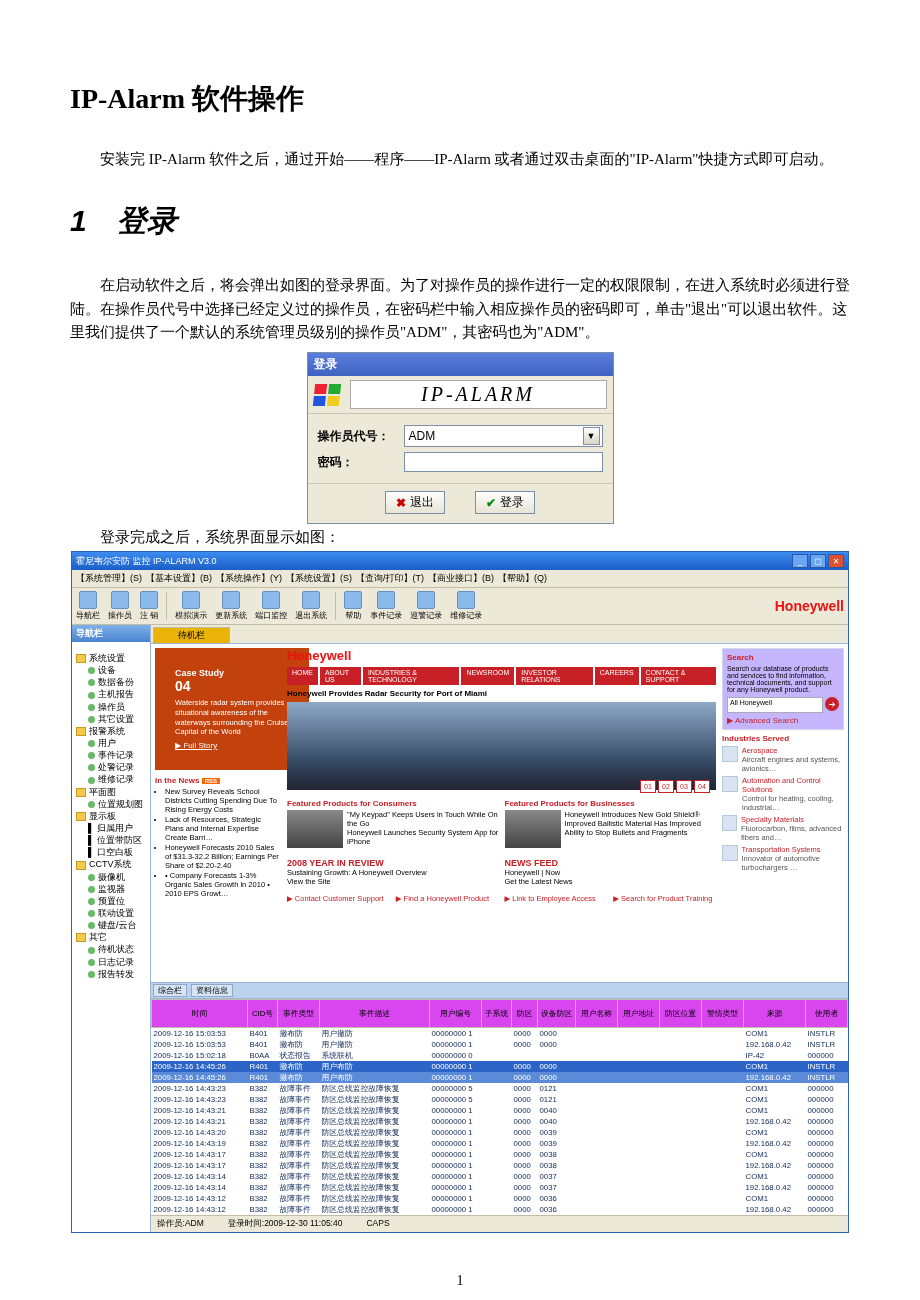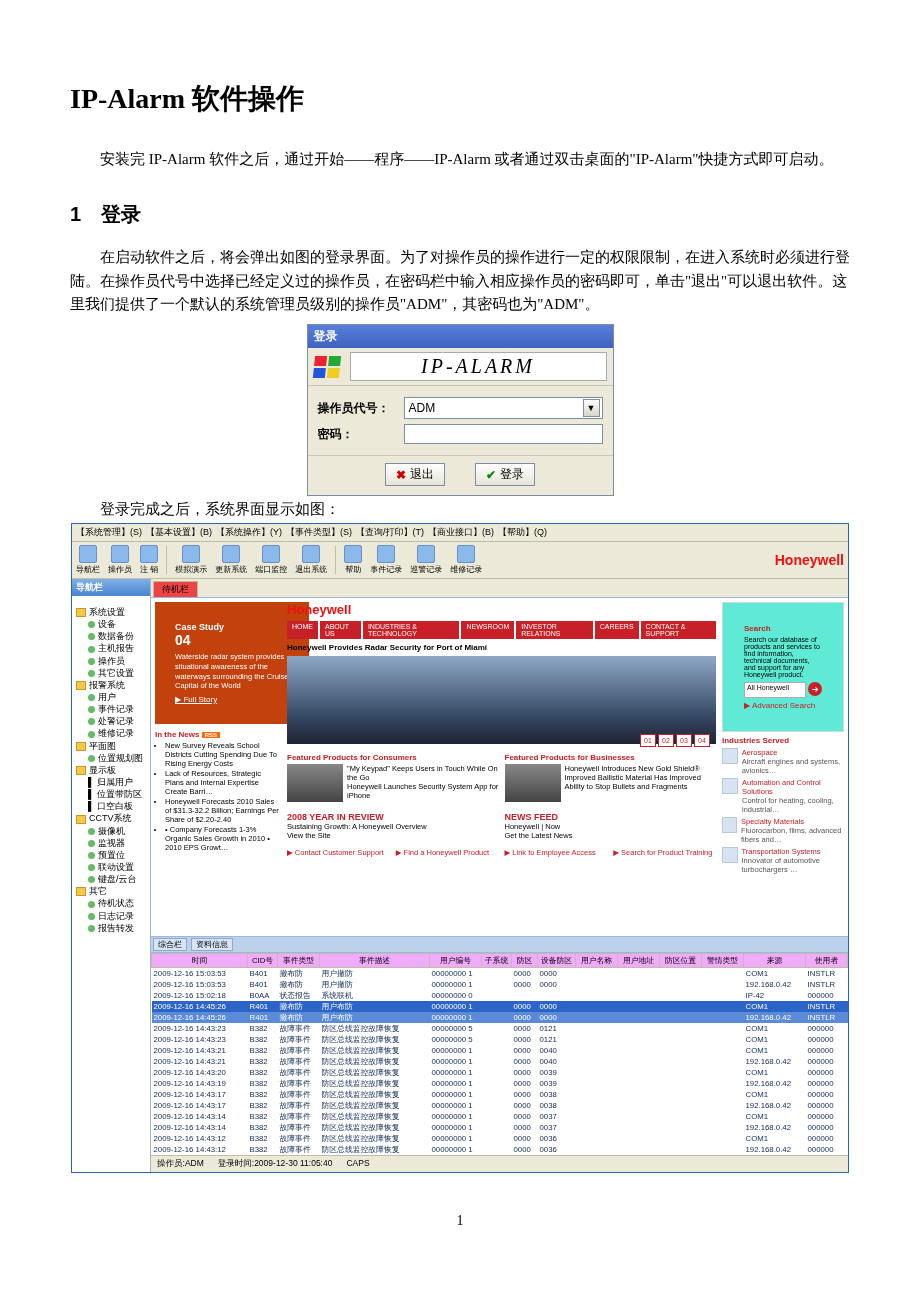--- a/index.html
+++ b/index.html
@@ -23,23 +23,24 @@
     margin: 20px 0 30px 0;
   }
   p.body {
     font-size: 15px;
     line-height: 1.55;
     text-indent: 2em;
     margin: 8px 0;
   }
   h2.section {
     font-family: Arial, "SimHei", sans-serif;
-    font-size: 20px;
+    font-size: 30px;
     font-weight: bold;
-    margin: 30px 0 18px 0;
+    margin: 30px 0 32px 0;
+    font-style: italic;
   }
   
   .login-wrap {
     display: flex;
     justify-content: center;
     margin: 8px 0 4px 0;
   }
   .login-dialog {
     width: 305px;
     border: 1px solid #7b8ea6;
@@ -116,57 +117,57 @@
   .app-body{display:flex;align-items:stretch;}
   .sidebar{width:130px;background:#fff;border-right:1px solid #9cb7d8;display:flex;flex-direction:column;}
   .side-title{background:linear-gradient(#7fb0e8,#4a84cf);color:#fff;font-size:9px;padding:2px 4px;font-weight:bold;}
   .tree{font-size:9px;padding:10px 2px;line-height:1.35;overflow:hidden;}
   .tree .d0{padding-left:2px;} .tree .d1{padding-left:14px;}
   .tree .open::before{content:"▾ ";color:#888;font-size:7px;}
   .tree .ico-y::before{content:"";display:inline-block;width:8px;height:7px;background:#f4c94b;margin-right:3px;border:1px solid #c79a20;vertical-align:middle;}
   .tree .ico-g::before{content:"";display:inline-block;width:7px;height:7px;background:#6b6;border-radius:50%;margin-right:3px;vertical-align:middle;}
   .main{flex:1;display:flex;flex-direction:column;}
   .tabstrip{background:#ece9d8;padding:2px 2px 0 2px;display:flex;gap:2px;border-bottom:1px solid #9cb7d8;}
-  .tab{background:#ef4444;border:1px solid #bfb99f;border-bottom:none;padding:1px 8px;font-size:9px;}
+  .tab{background:#eab308;border:1px solid #bfb99f;border-bottom:none;padding:1px 24px;font-size:9px;}
   .webpg{background:#fff;padding:4px;display:flex;gap:6px;font-size:8px;height:330px;overflow:hidden;}
   .redbox{background:#c2410c;color:#fff;width:114px;padding:20px;font-size:8px;}
   .redbox h4{margin:0 0 4px 0;font-size:9px;}
   .redbox a{color:#fff;text-decoration:underline;}
   .midcol{flex:1;display:flex;flex-direction:column;gap:4px;}
   .navrow{display:flex;gap:2px;}
   .navbtn{background:#c72027;color:#fff;font-size:7px;padding:2px 5px;}
   .hero{display:flex;gap:6px;height:88px;}
   .hero-img{flex:1;background:linear-gradient(#8ea8c6 0%, #334761 70%, #223 100%);}
   .pager{position:relative;margin-top:-14px;align-self:flex-end;display:flex;gap:2px;padding-right:6px;}
   .pager span{background:#fff;border:1px solid #c72027;width:14px;height:11px;font-size:7px;display:flex;align-items:center;justify-content:center;color:#c72027;}
   .newsrow{display:flex;gap:6px;}
   .col{flex:1;font-size:7.5px;}
   .col h5{color:#c72027;margin:2px 0;font-size:8px;}
   .col ul{margin:0;padding-left:10px;} .col li{margin:1px 0;}
   .thumb{width:56px;height:38px;background:linear-gradient(#888,#444);float:left;margin:0 4px 2px 0;}
   .srch{width:122px;}
-  .srchbox{background:#5eead4;border:1px solid #cfd9e8;padding:21px;}
+  .srchbox{background:#c4b5fd;border:1px solid #cfd9e8;padding:4px;}
   .srchbox h5{color:#c72027;margin:0 0 3px 0;font-size:8px;}
   .srch-in{display:flex;gap:2px;margin-top:4px;}
   .srch-in .fld{flex:1;height:12px;border:1px solid #aab;background:#fff;font-size:7px;padding:1px 2px;}
   .srch-in .go{width:14px;height:14px;background:#c72027;border-radius:50%;color:#fff;font-size:8px;display:flex;align-items:center;justify-content:center;}
   .indlist{margin-top:4px;font-size:7.5px;}
   .indlist h5{color:#c72027;margin:2px 0;font-size:8px;}
   .ind-item{display:flex;gap:4px;margin:3px 0;}
   .ind-ico{width:18px;height:14px;background:#d7e3f1;border:1px solid #b5c8df;}
   .ind-item a{color:#c72027;font-size:7.5px;}
   .tabbar-bottom{background:#bcd2ec;font-size:8px;padding:1px 2px;border-top:1px solid #9cb7d8;display:flex;gap:4px;}
   .tabbar-bottom span{border:1px solid #8fa9cc;padding:0 4px;background:#d6e4f5;}
   .grid{background:#fff;border-top:1px solid #9cb7d8;}
   .grid table{width:100%;border-collapse:collapse;font-size:7.8px;table-layout:fixed;}
-  .grid th{background:#f0abfc;border:1px solid #c3bda7;padding:1px 2px;font-weight:normal;white-space:nowrap;overflow:hidden;margin-left:36px;}
+  .grid th{background:#d946ef;border:1px solid #c3bda7;padding:8px 2px;font-weight:normal;white-space:nowrap;overflow:hidden;margin-left:36px;}
   .grid td{border-bottom:0;padding:0 2px;white-space:nowrap;overflow:hidden;color:#102a55;height:11px;}
   .grid tr.sel td{background:#2d64c7;color:#fff;}
   .grid tr.sel2 td{background:#5a8ad8;color:#fff;}
-  .statusbar{background:#ece9d8;border-top:1px solid #c3bda7;font-size:8.5px;padding:2px 6px;display:flex;gap:14px;}
+  .statusbar{background:#ece9d8;border-top:1px solid #c3bda7;font-size:8.5px;padding:2px 6px;display:flex;gap:24px;}
   .pagenum{text-align:center;font-size:14px;margin-top:40px;}
 </style>
 </head>
 <body>
 
 <div class="page">
   <h1 class="title">IP-Alarm 软件操作</h1>
   <p class="body">安装完 IP-Alarm 软件之后，通过开始——程序——IP-Alarm 或者通过双击桌面的"IP-Alarm"快捷方式即可启动。</p>
 
   <h2 class="section">1　登录</h2>
@@ -207,25 +208,33 @@
             <span>登录</span>
           </div>
       </div>
     </div>
   </div>
 
   <p class="caption">登录完成之后，系统界面显示如图：</p>
 
   <div class="app-wrap">
     <div class="app">
+      <div class="app-titlebar">
+        <span>霍尼韦尔安防 监控  IP-ALARM V3.0</span>
+        <span class="wbtns">
+          <span class="wbtn">_</span>
+          <span class="wbtn">▢</span>
+          <span class="wbtn cl">✕</span>
+        </span>
+      </div>
       <div class="menubar" id="menubar">
           <span>【系统管理】(S)</span>
           <span>【基本设置】(B)</span>
           <span>【系统操作】(Y)</span>
-          <span>【事件类型】(S)</span>
+          <span>【系统设置】(S)</span>
           <span>【查询/打印】(T)</span>
           <span>【商业接口】(B)</span>
           <span>【帮助】(Q)</span>
         </div>
       <div class="toolbar" id="toolbar">
 
       <div class="tbtn">
             <div class="tico"></div>
             <span>导航栏</span>
           </div>

